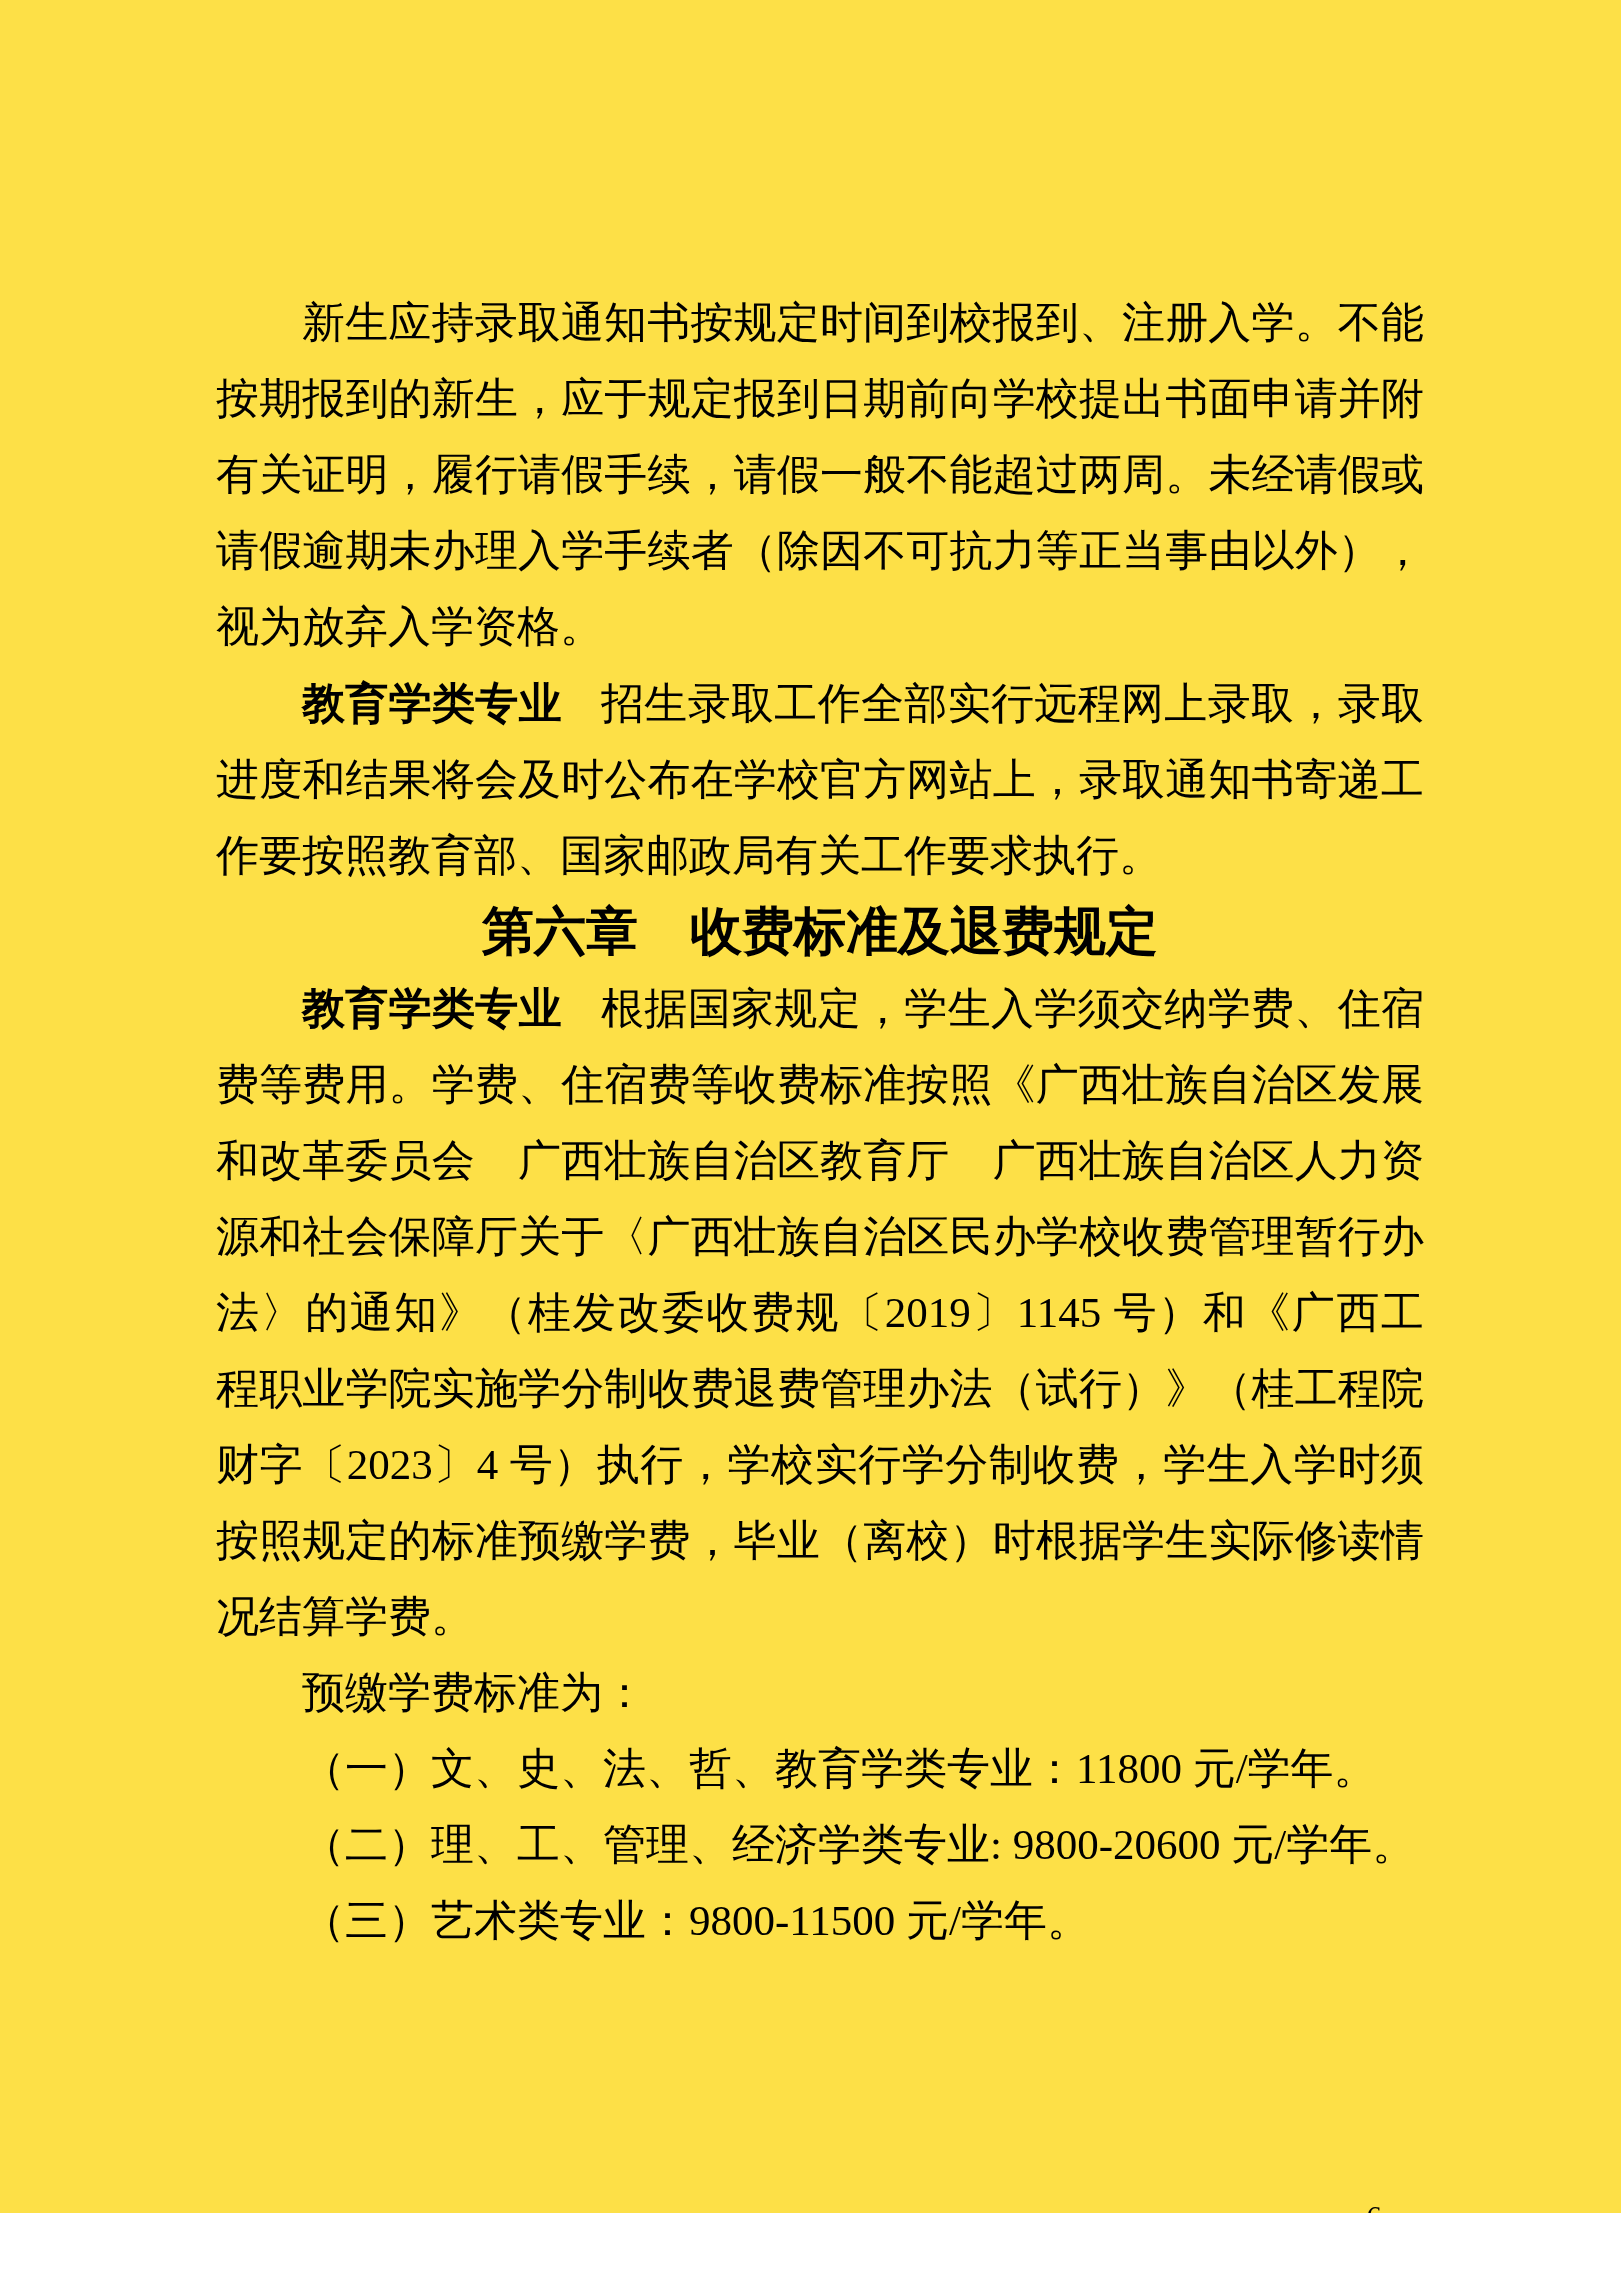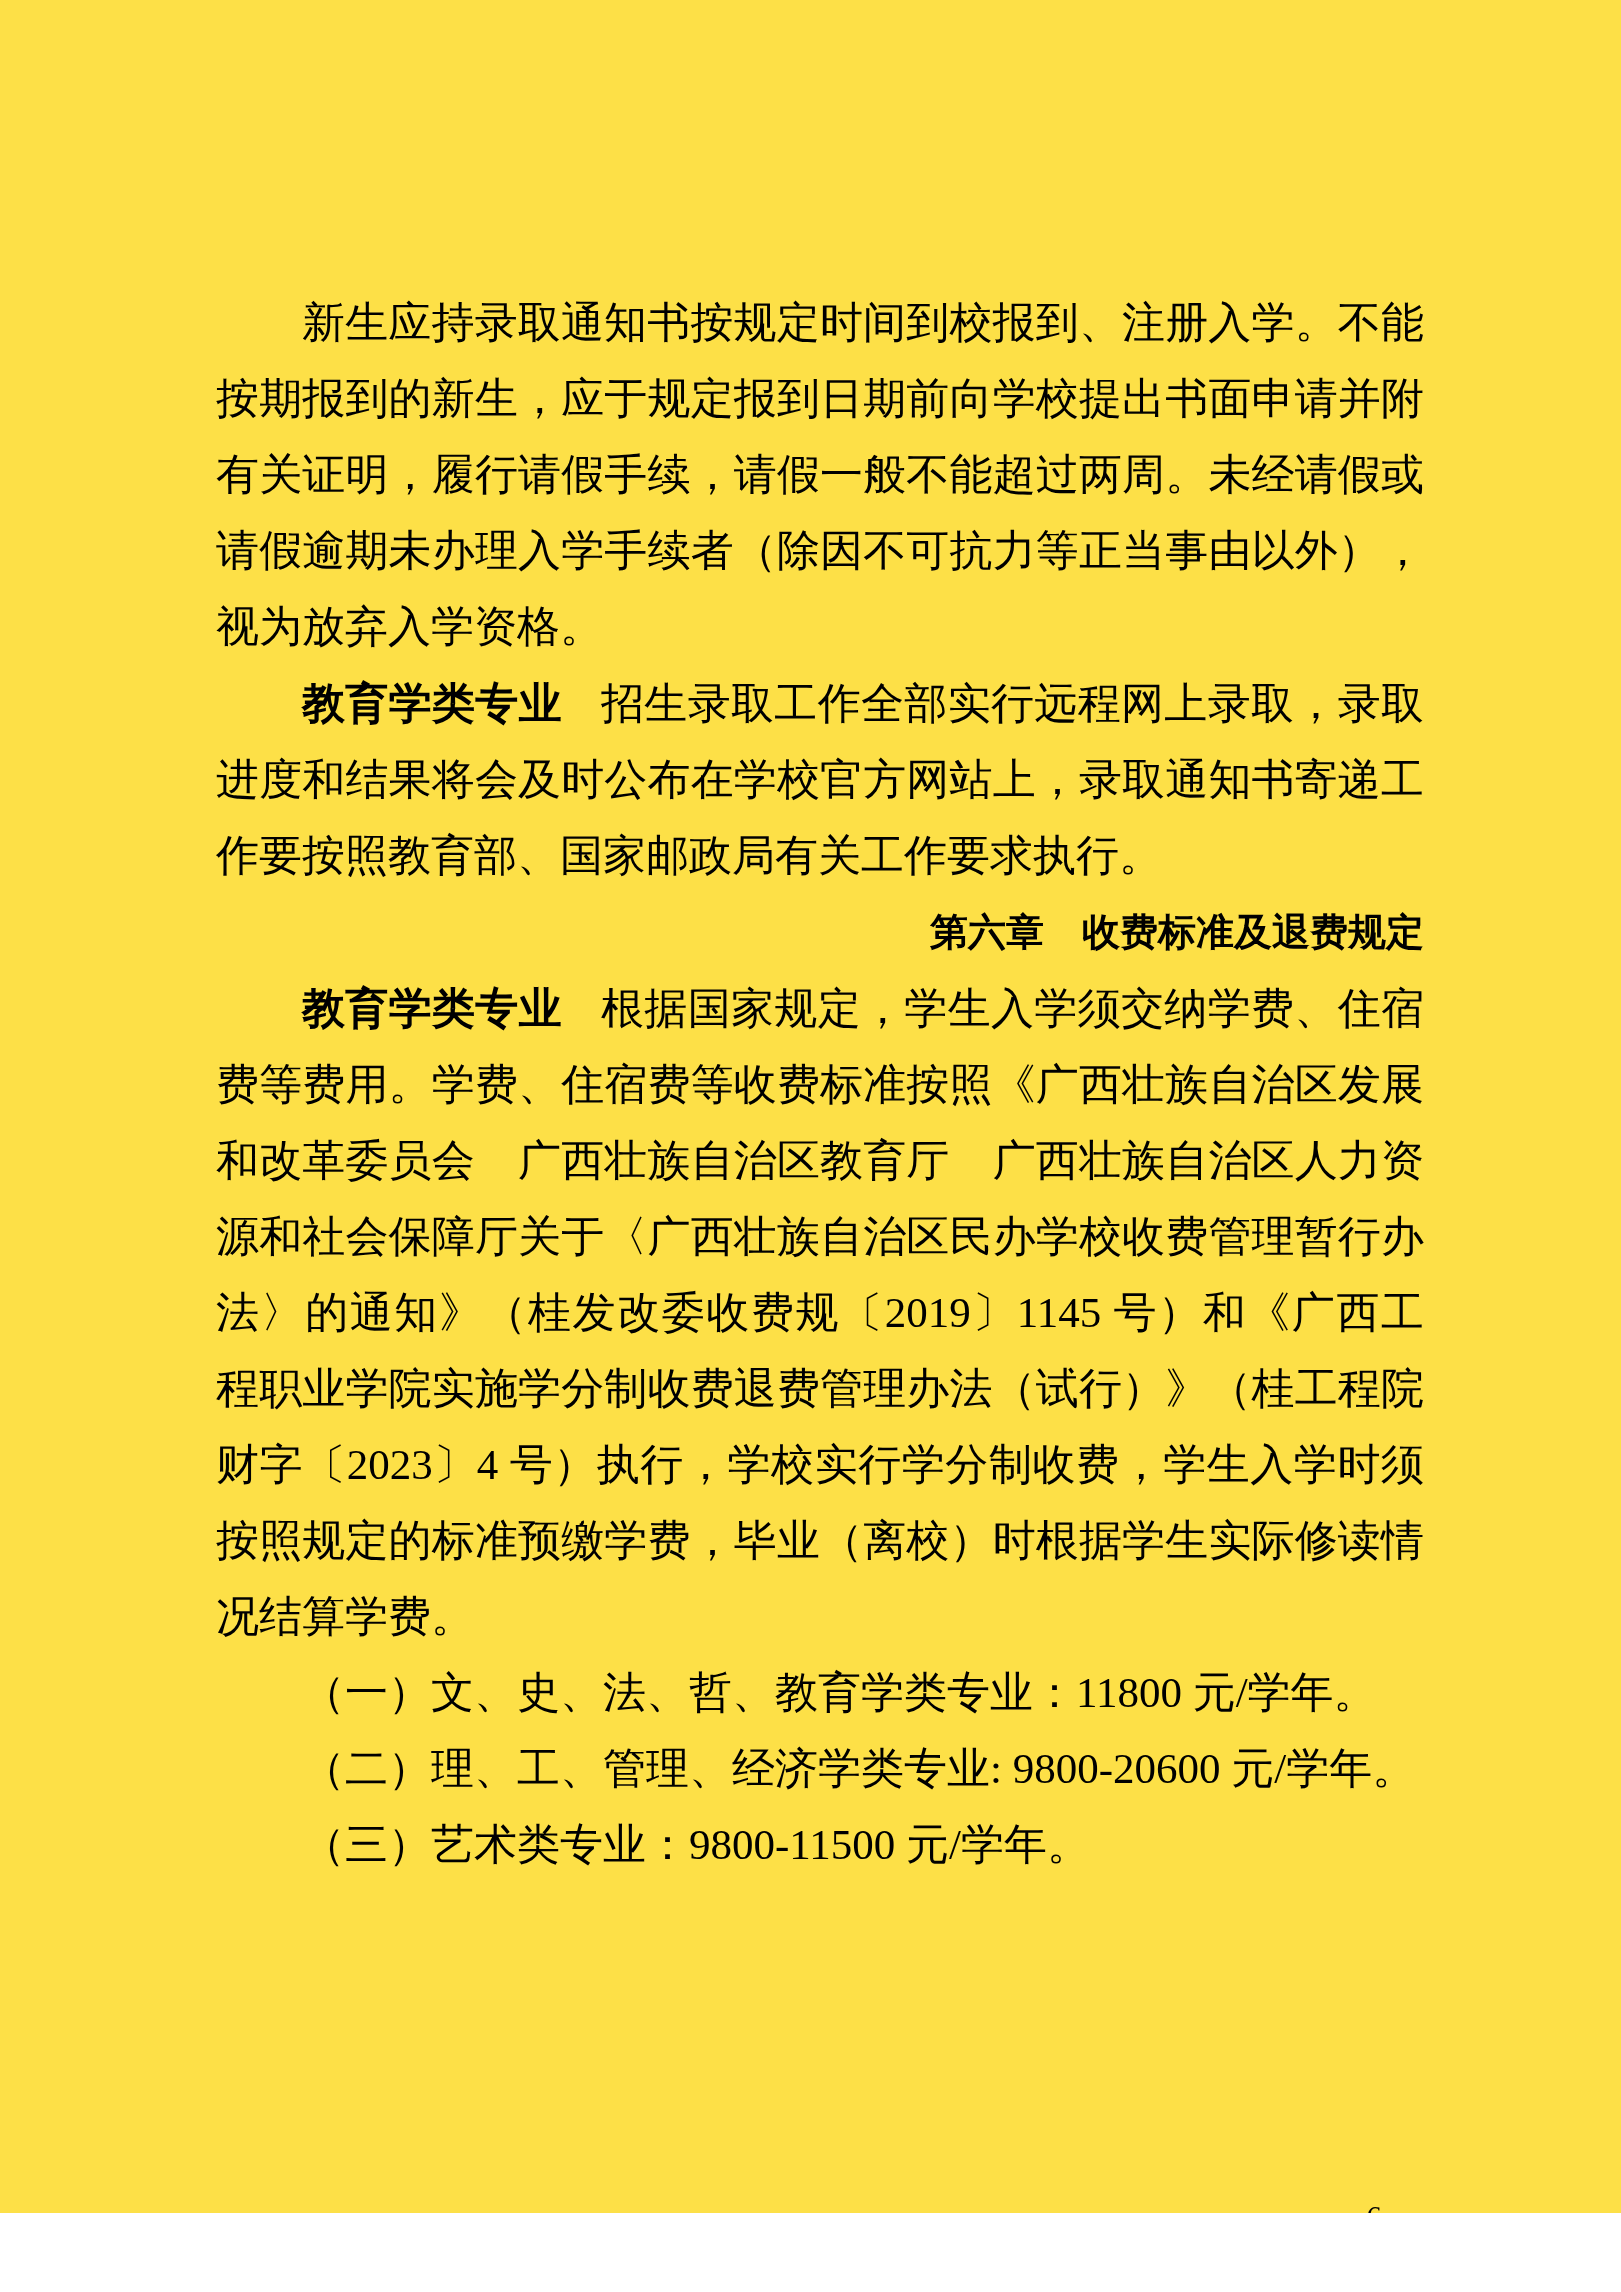--- a/index.html
+++ b/index.html
@@ -33,23 +33,23 @@
   .indent {
     text-indent: 86px;
   }
   .term {
     font-weight: 700;
     font-family: "Liberation Sans", "DejaVu Sans", sans-serif;
     margin-right: 39px;
   }
   .chapter-heading {
     margin: 0;
-    font-size: 38px;
+    font-size: 52px;
     line-height: 76px;
-    text-align: right;
+    text-align: center;
     text-indent: 0;
     font-weight: 700;
     font-family: Liberation Serif, serif;
   }
   .page-number {
     position: absolute;
     top: 2194px;
     right: 196px;
     font-size: 30px;
     line-height: 43px;
@@ -63,20 +63,21 @@
   <div class="content">
 
     <p class="para indent">新生应持录取通知书按规定时间到校报到、注册入学。不能按期报到的新生，应于规定报到日期前向学校提出书面申请并附有关证明，履行请假手续，请假一般不能超过两周。未经请假或请假逾期未办理入学手续者（除因不可抗力等正当事由以外），视为放弃入学资格。</p>
 
     <p class="para indent"><span class="term">教育学类专业</span><span>招生录取工作全部实行远程网上录取，录取进度和结果将会及时公布在学校官方网站上，录取通知书寄递工作要按照教育部、国家邮政局有关工作要求执行。</span></p>
 
     <h2 class="chapter-heading">第六章　收费标准及退费规定</h2>
 
     <p class="para indent"><span class="term">教育学类专业</span><span>根据国家规定，学生入学须交纳学费、住宿费等费用。学费、住宿费等收费标准按照《广西壮族自治区发展和改革委员会　广西壮族自治区教育厅　广西壮族自治区人力资源和社会保障厅关于〈广西壮族自治区民办学校收费管理暂行办法〉的通知》（桂发改委收费规〔2019〕1145 号）和《广西工程职业学院实施学分制收费退费管理办法（试行）》（桂工程院财字〔2023〕4 号）执行，学校实行学分制收费，学生入学时须按照规定的标准预缴学费，毕业（离校）时根据学生实际修读情况结算学费。</span></p>
 
+    <p class="para indent">预缴学费标准为：</p>
 
     <p class="para indent">（一）文、史、法、哲、教育学类专业：11800 元/学年。</p>
 
     <p class="para indent">（二）理、工、管理、经济学类专业: 9800-20600 元/学年。</p>
 
     <p class="para indent">（三）艺术类专业：9800-11500 元/学年。</p>
 
   </div>
 
   <div class="page-number">— 6 —</div>

